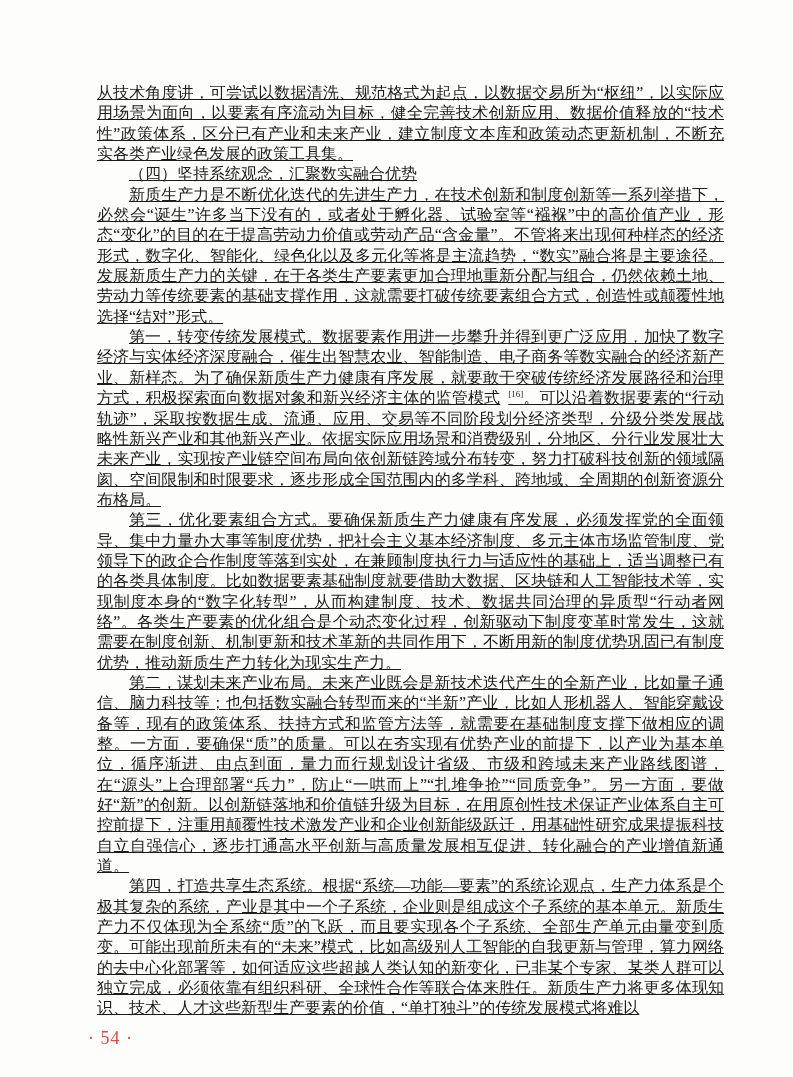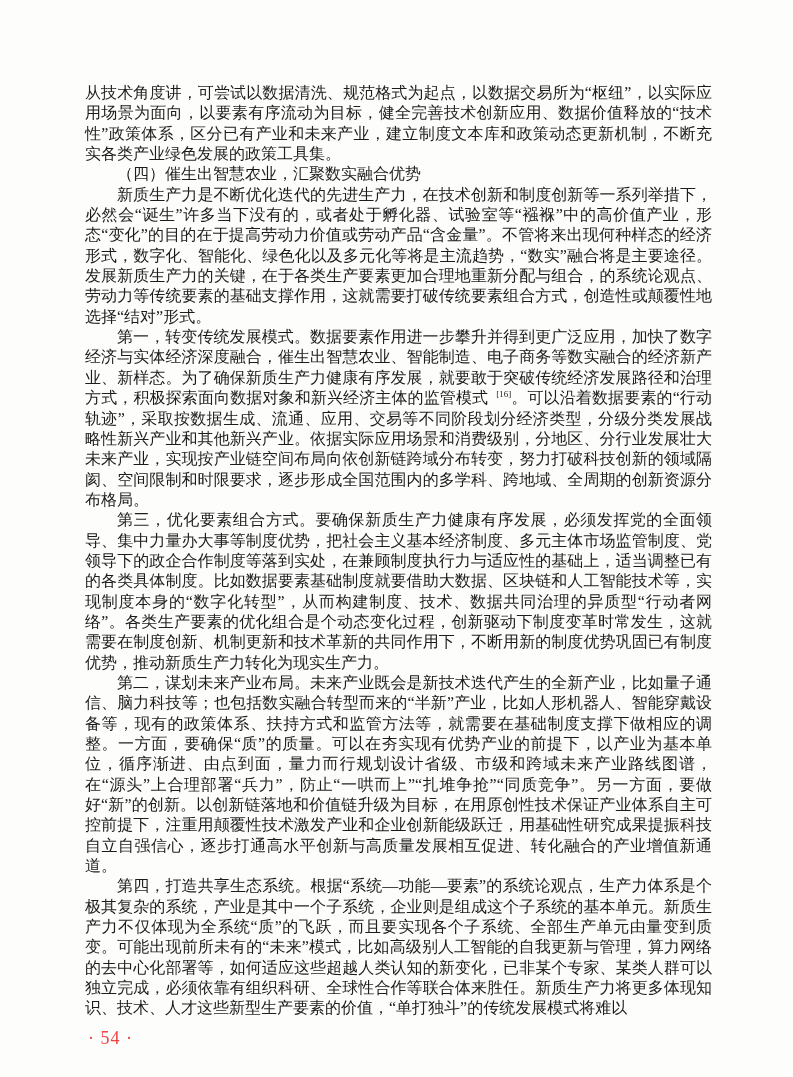--- a/index.html
+++ b/index.html
@@ -14,27 +14,28 @@
     font-family: "Liberation Serif", "DejaVu Serif", serif;
     position: relative;
     overflow: hidden;
   }
   .page {
     position: absolute;
     inset: 0;
   }
   .text-block {
     position: absolute;
-    left: 85px;
+    left: 97px;
     top: 83px;
     width: 627px;
     font-size: 16px;
     line-height: 20.35px;
     text-align: justify;
     text-justify: inter-ideograph;
+    text-decoration: underline;
   }
   p.para {
     margin: 0;
     padding: 0;
     word-break: break-all;
   }
   p.indent {
     text-indent: 2em;
   }
   p.heading {
@@ -57,23 +58,23 @@
   }
 </style>
 </head>
 <body>
 
 <div class="page">
   <div class="text-block">
 
     <p class="para">从技术角度讲，可尝试以数据清洗、规范格式为起点，以数据交易所为“枢纽”，以实际应用场景为面向，以要素有序流动为目标，健全完善技术创新应用、数据价值释放的“技术性”政策体系，区分已有产业和未来产业，建立制度文本库和政策动态更新机制，不断充实各类产业绿色发展的政策工具集。</p>
 
-    <p class="para heading">（四）催生出智慧农业，汇聚数实融合优势</p>
+    <p class="para heading">（四）坚持系统观念，汇聚数实融合优势</p>
 
-    <p class="para indent">新质生产力是不断优化迭代的先进生产力，在技术创新和制度创新等一系列举措下，必然会“诞生”许多当下没有的，或者处于孵化器、试验室等“襁褓”中的高价值产业，形态“变化”的目的在于提高劳动力价值或劳动产品“含金量”。不管将来出现何种样态的经济形式，数字化、智能化、绿色化以及多元化等将是主流趋势，“数实”融合将是主要途径。发展新质生产力的关键，在于各类生产要素更加合理地重新分配与组合，的系统论观点、劳动力等传统要素的基础支撑作用，这就需要打破传统要素组合方式，创造性或颠覆性地选择“结对”形式。</p>
+    <p class="para indent">新质生产力是不断优化迭代的先进生产力，在技术创新和制度创新等一系列举措下，必然会“诞生”许多当下没有的，或者处于孵化器、试验室等“襁褓”中的高价值产业，形态“变化”的目的在于提高劳动力价值或劳动产品“含金量”。不管将来出现何种样态的经济形式，数字化、智能化、绿色化以及多元化等将是主流趋势，“数实”融合将是主要途径。发展新质生产力的关键，在于各类生产要素更加合理地重新分配与组合，仍然依赖土地、劳动力等传统要素的基础支撑作用，这就需要打破传统要素组合方式，创造性或颠覆性地选择“结对”形式。</p>
 
     <p class="para indent"><span>第一，转变传统发展模式。数据要素作用进一步攀升并得到更广泛应用，加快了数字经济与实体经济深度融合，催生出智慧农业、智能制造、电子商务等数实融合的经济新产业、新样态。为了确保新质生产力健康有序发展，就要敢于突破传统经济发展路径和治理方式，积极探索面向数据对象和新兴经济主体的监管模式</span><sup class="footnote-ref">[16]</sup><span>。可以沿着数据要素的“行动轨迹”，采取按数据生成、流通、应用、交易等不同阶段划分经济类型，分级分类发展战略性新兴产业和其他新兴产业。依据实际应用场景和消费级别，分地区、分行业发展壮大未来产业，实现按产业链空间布局向依创新链跨域分布转变，努力打破科技创新的领域隔阂、空间限制和时限要求，逐步形成全国范围内的多学科、跨地域、全周期的创新资源分布格局。</span></p>
 
     <p class="para indent">第三，优化要素组合方式。要确保新质生产力健康有序发展，必须发挥党的全面领导、集中力量办大事等制度优势，把社会主义基本经济制度、多元主体市场监管制度、党领导下的政企合作制度等落到实处，在兼顾制度执行力与适应性的基础上，适当调整已有的各类具体制度。比如数据要素基础制度就要借助大数据、区块链和人工智能技术等，实现制度本身的“数字化转型”，从而构建制度、技术、数据共同治理的异质型“行动者网络”。各类生产要素的优化组合是个动态变化过程，创新驱动下制度变革时常发生，这就需要在制度创新、机制更新和技术革新的共同作用下，不断用新的制度优势巩固已有制度优势，推动新质生产力转化为现实生产力。</p>
 
     <p class="para indent">第二，谋划未来产业布局。未来产业既会是新技术迭代产生的全新产业，比如量子通信、脑力科技等；也包括数实融合转型而来的“半新”产业，比如人形机器人、智能穿戴设备等，现有的政策体系、扶持方式和监管方法等，就需要在基础制度支撑下做相应的调整。一方面，要确保“质”的质量。可以在夯实现有优势产业的前提下，以产业为基本单位，循序渐进、由点到面，量力而行规划设计省级、市级和跨域未来产业路线图谱，在“源头”上合理部署“兵力”，防止“一哄而上”“扎堆争抢”“同质竞争”。另一方面，要做好“新”的创新。以创新链落地和价值链升级为目标，在用原创性技术保证产业体系自主可控前提下，注重用颠覆性技术激发产业和企业创新能级跃迁，用基础性研究成果提振科技自立自强信心，逐步打通高水平创新与高质量发展相互促进、转化融合的产业增值新通道。</p>
 
     <p class="para indent">第四，打造共享生态系统。根据“系统—功能—要素”的系统论观点，生产力体系是个极其复杂的系统，产业是其中一个子系统，企业则是组成这个子系统的基本单元。新质生产力不仅体现为全系统“质”的飞跃，而且要实现各个子系统、全部生产单元由量变到质变。可能出现前所未有的“未来”模式，比如高级别人工智能的自我更新与管理，算力网络的去中心化部署等，如何适应这些超越人类认知的新变化，已非某个专家、某类人群可以独立完成，必须依靠有组织科研、全球性合作等联合体来胜任。新质生产力将更多体现知识、技术、人才这些新型生产要素的价值，“单打独斗”的传统发展模式将难以</p>
 
   </div>

